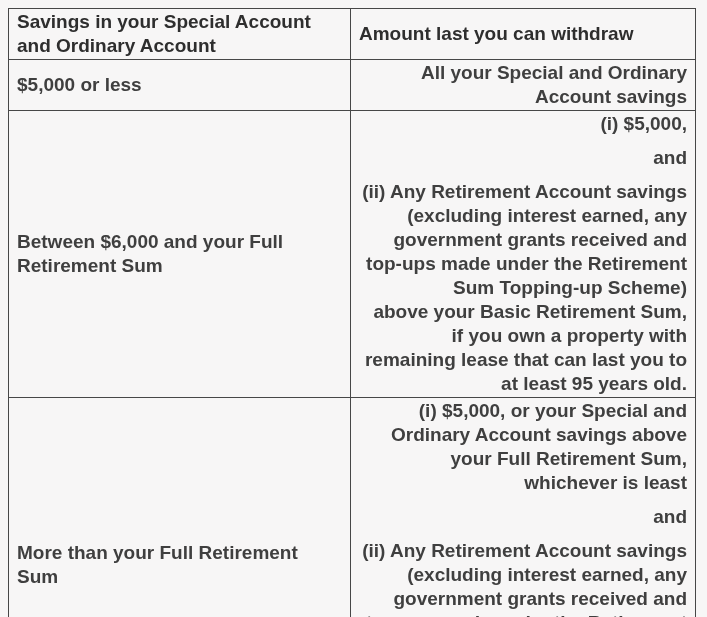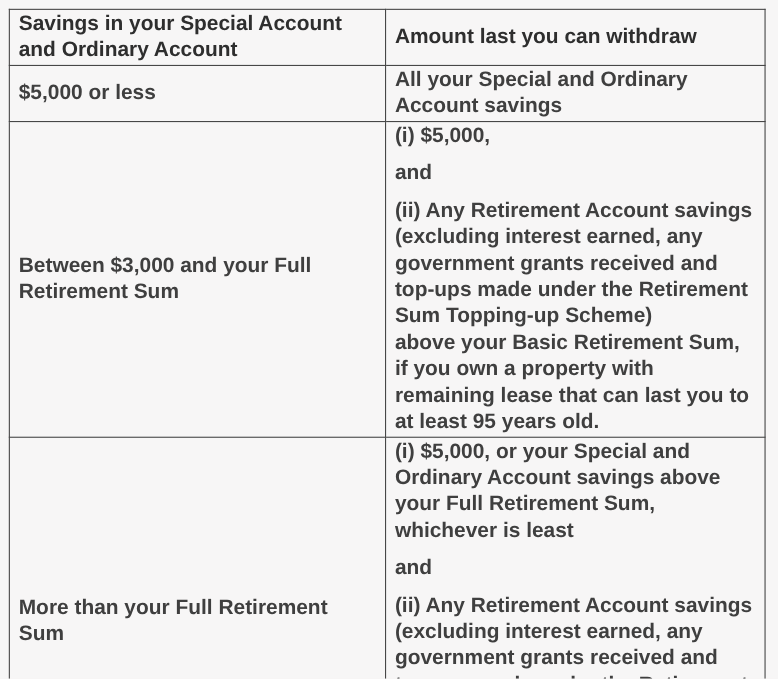--- a/index.html
+++ b/index.html
@@ -38,20 +38,21 @@
     color: #2e2e2e;
   }
   tr.header-row   { height: 49px; }
   tr.row-1        { height: 22px; }
   tr.row-2        { height: 239px; }
   tr.row-3        { height: 285px; }
   td.withdraw-cell { padding: 6px 8px; }
   td.withdraw-cell p {
     margin: 0 0 10px 0;
     white-space: pre-line;
+    text-align: right;
   }
   td.withdraw-cell p:last-child { margin-bottom: 0; }
 </style>
 </head>
 <body>
 
 <div class="page">
   <table class="withdrawal-table">
     <colgroup>
       <col style="width:342px">
@@ -64,21 +65,21 @@
       </tr>
     </thead>
     <tbody>
       <tr class="row-1">
         <td class="savings-cell">$5,000 or less</td>
         <td class="withdraw-cell">
           <p>All your Special and Ordinary Account savings</p>
         </td>
       </tr>
       <tr class="row-2">
-        <td class="savings-cell">Between $3,000 and your Full Retirement Sum</td>
+        <td class="savings-cell">Between $6,000 and your Full Retirement Sum</td>
         <td class="withdraw-cell">
           <p>(i) $5,000,</p>
           <p>and</p>
           <p>(ii) Any Retirement Account savings (excluding interest earned, any government grants received and top-ups made under the Retirement Sum Topping-up Scheme)
 above your Basic Retirement Sum, if you own a property with remaining lease that can last you to at least 95 years old.</p>
         </td>
       </tr>
       <tr class="row-3">
         <td class="savings-cell">More than your Full Retirement Sum</td>
         <td class="withdraw-cell">

